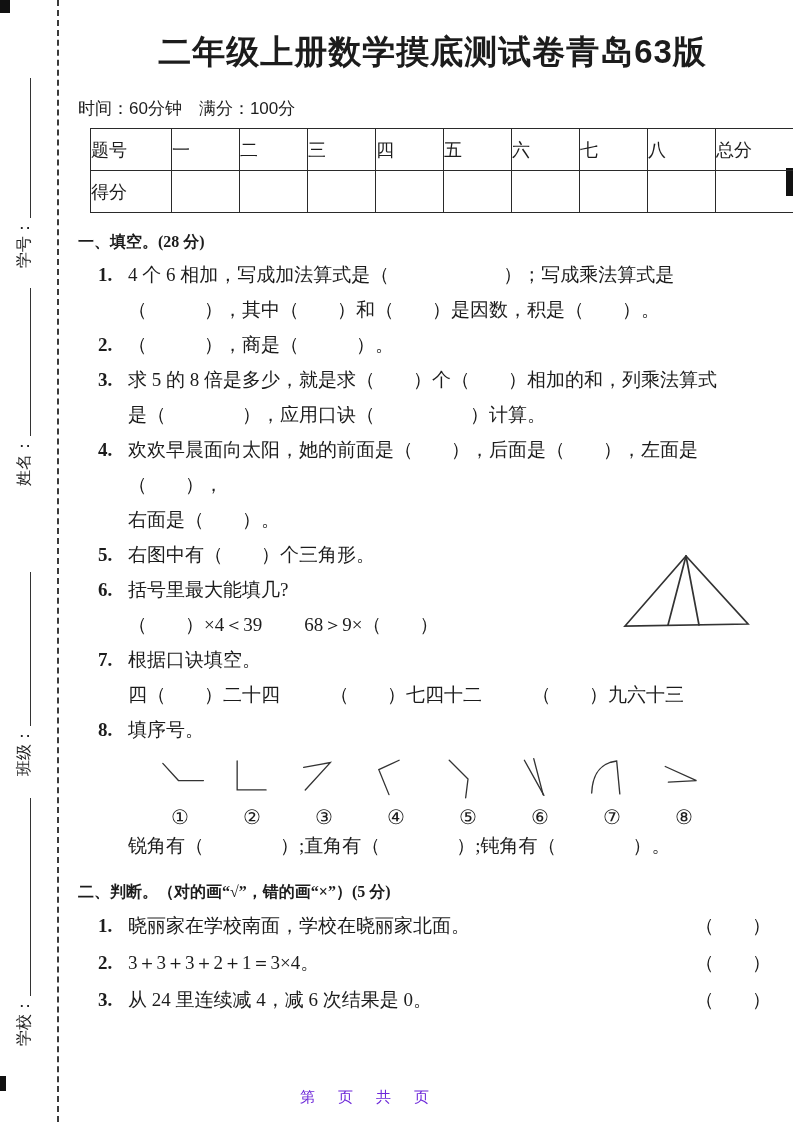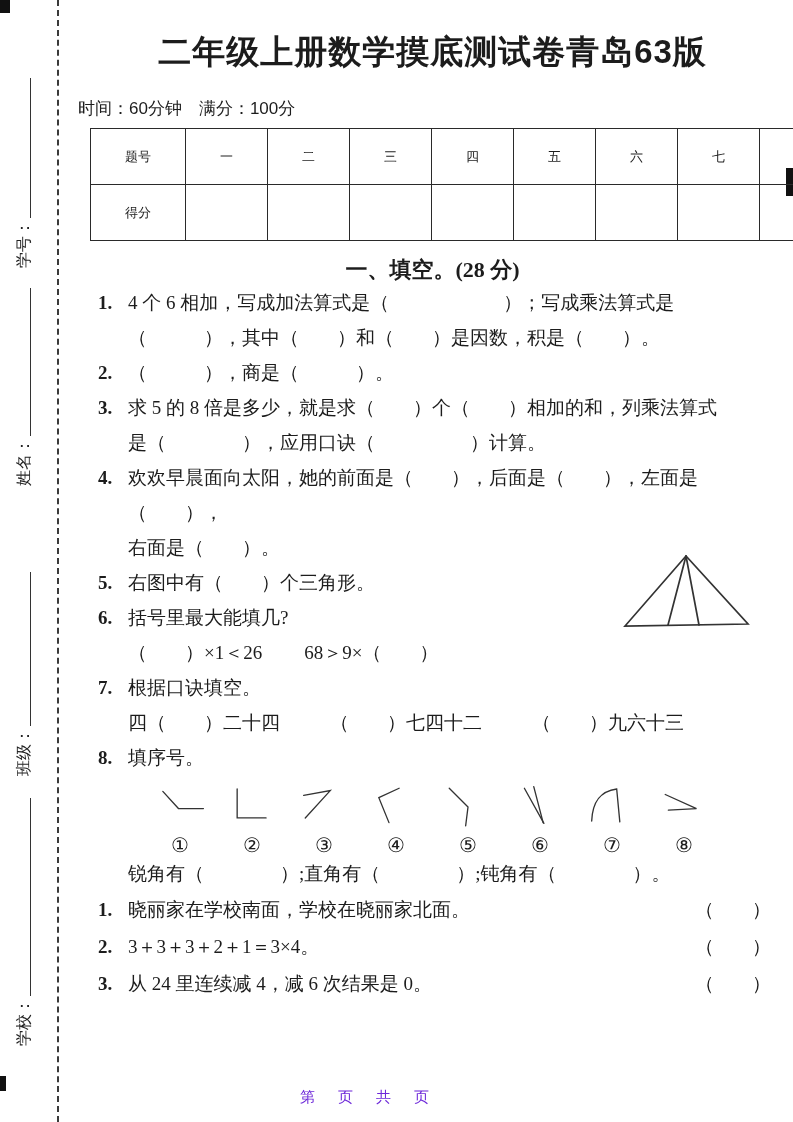--- a/index.html
+++ b/index.html
@@ -38,25 +38,25 @@
     font-weight:bold; font-family:"Liberation Sans", sans-serif;
   }
   .meta {
     margin-top:24px; text-align:left; padding-right:6px;
     font-size:17px; line-height:22px; font-family:"Liberation Sans", sans-serif;
   }
   table.score {
     margin:8px 0 0 12px; border-collapse:collapse; table-layout:fixed; width:695px;
   }
   table.score td {
-    border:1.6px solid #2a2a2a; height:41px; text-align:center; vertical-align:middle;
-    font-size:13px; font-weight:normal; padding:7px;
+    border:1.6px solid #2a2a2a; height:41px; text-align:left; vertical-align:middle;
+    font-size:18px; font-weight:normal; padding:0;
   }
   .col-first { width:80px; } .col-mid { width:67px; } .col-last { width:79px; }
-  .sec-head { margin-top:14px; font-size:22px; font-weight:bold; line-height:30px;text-align:center; }
+  .sec-head { margin-top:14px; font-size:16px; font-weight:bold; line-height:30px; }
   .q { display:flex; align-items:flex-start; padding-left:20px; font-size:19px; }
   .q-num { width:30px; font-weight:bold; line-height:35px; flex:none; }
   .q-body { flex:1; line-height:35px; }
   .indent { padding-left:50px; font-size:19px; line-height:35px; }
   .expr-row { display:flex; font-size:19px; line-height:35px; padding-left:50px; }
   .expr-row .e2 { margin-left:78px; }
   .expr-row .e3 { margin-left:42px; }
   .kq-row .e2 { margin-left:50px; }
   .kq-row .e3 { margin-left:50px; }
   
@@ -181,21 +181,21 @@
       </div>
     </div>
 
     <div class="q">
       <span class="q-num">6.</span>
       <div class="q-body">
         <div>括号里最大能填几?</div>
       </div>
     </div>
     <div class="expr-row">
-      <span class="e1">（　　）×1＜26</span>
+      <span class="e1">（　　）×4＜39</span>
       <span class="e3">68＞9×（　　）</span>
     </div>
 
     <div class="q">
       <span class="q-num">7.</span>
       <div class="q-body">
         <div>根据口诀填空。</div>
       </div>
     </div>
     <div class="expr-row kq-row">
@@ -258,20 +258,21 @@
       <div class="fig-slot">
         <svg class="linework" viewBox="0 0 64 56">
           <polyline points="8,12 48,30 12,32"></polyline>
         </svg>
         <span class="fig-label">⑧</span>
       </div>
     </div>
 
     <div class="indent">锐角有（　　　　）;直角有（　　　　）;钝角有（　　　　）。</div>
 
+    <div class="sec-head">二、判断。（对的画“√”，错的画“×”）(5 分)</div>
 
     <div class="judge">
       <span class="q-num">1.</span>
       <span class="jt">晓丽家在学校南面，学校在晓丽家北面。</span>
       <span class="jb">（　　）</span>
     </div>
     <div class="judge">
       <span class="q-num">2.</span>
       <span class="jt">3＋3＋3＋2＋1＝3×4。</span>
       <span class="jb">（　　）</span>

